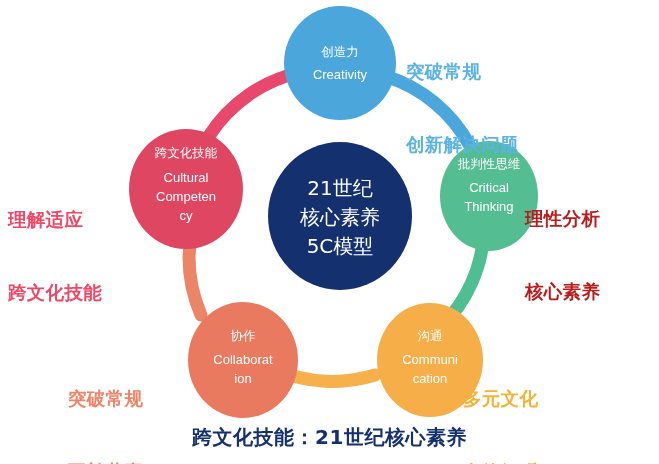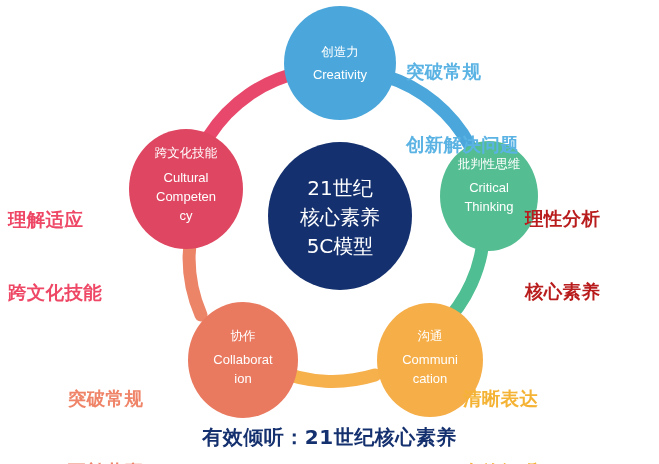--- a/index.html
+++ b/index.html
@@ -136,29 +136,29 @@
     <span class="annot-line">突破常规</span>
     <span class="annot-line">创新解决问题</span>
   </div>
 
   <div class="annot" id="annot-critical">
     <span class="annot-line">理性分析</span>
     <span class="annot-line">核心素养</span>
   </div>
 
   <div class="annot" id="annot-communication">
-    <span class="annot-line">清晰表达</span>
+    <span class="annot-line">多元文化</span>
     <span class="annot-line">有效倾听</span>
   </div>
 
   <div class="annot" id="annot-collaboration">
     <span class="annot-line">突破常规</span>
     <span class="annot-line">互补共赢</span>
   </div>
 
   <div class="annot" id="annot-cultural">
     <span class="annot-line">理解适应</span>
     <span class="annot-line">跨文化技能</span>
   </div>
 
-  <div id="caption">有效倾听：21世纪核心素养</div>
+  <div id="caption">跨文化技能：21世纪核心素养</div>
 
 </div>
 
 </body></html>

